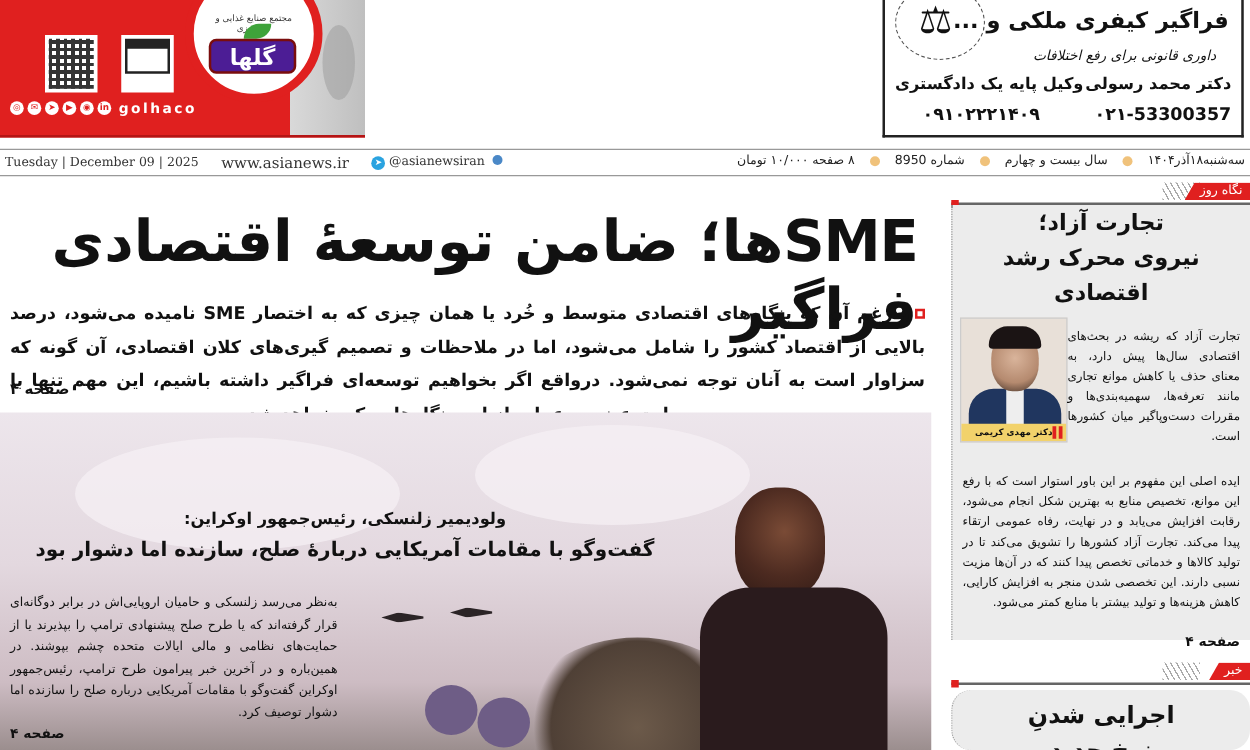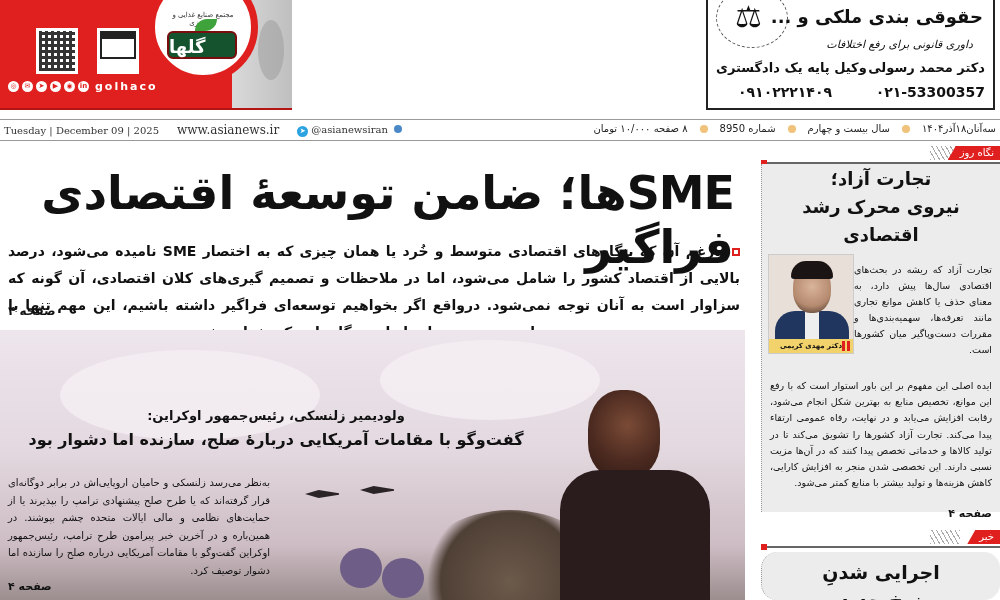--- a/index.html
+++ b/index.html
@@ -8,21 +8,21 @@
 
   
   .masthead { position: absolute; left: 0; top: 0; width: 1000px; height: 118px; }
 
   .ad-left { position: absolute; left: 0; top: 0; width: 292px; height: 110px; background: #e0201f; overflow: hidden; border-bottom: 2px solid #b51414; }
   .ad-left .gray-strip { position: absolute; right: 0; top: 0; width: 60px; height: 110px; background: linear-gradient(90deg,#d9d9d9,#bfbfbf); }
   .ad-left .gray-strip::after { content:""; position:absolute; right:8px; top:20px; width:26px; height:60px; border-radius:50%; background:#9a9a9a; opacity:.5; }
   .ad-left .circle { position: absolute; left: 148px; top: -28px; width: 110px; height: 110px; border-radius: 50%; background: #fff; border: 7px solid #e0201f; box-shadow: 0 0 0 2px #fff inset; }
   .ad-left .circle .tag { position:absolute; top:32px; left:10px; right:10px; text-align:center; font-size:7px; color:#333; }
   .ad-left .circle .leaf { position:absolute; top:40px; left:40px; width:22px; height:12px; background:#3ea33a; border-radius: 12px 0 12px 0; }
-  .ad-left .circle .brand { position:absolute; top:52px; left:12px; width:70px; height:28px; background:#14532d; border-radius:6px; color:#fff; font-weight:bold; font-size:18px; line-height:28px; border:2px solid #7a0d0d; }
+  .ad-left .circle .brand { position:absolute; top:52px; left:12px; width:70px; height:28px; background:#4c1d95; border-radius:6px; color:#fff; font-weight:bold; font-size:18px; text-align:center; line-height:28px; border:2px solid #7a0d0d; }
   .ad-left .qr { position:absolute; left:36px; top:28px; width:42px; height:46px; background:#fff; padding:3px; }
   .ad-left .unesco { position:absolute; left:97px; top:28px; width:42px; height:46px; background:#fff; padding:3px; }
   .qr-grid { width:100%; height:100%; background:
       repeating-linear-gradient(0deg, #111 0 3px, transparent 3px 6px),
       repeating-linear-gradient(90deg, #111 0 3px, #fff 3px 6px); opacity:.85; }
   .unesco-mark { width:100%; height:70%; border:2px solid #222; border-top:8px solid #222; }
   .ad-left .socials { position:absolute; left:8px; top:80px; display:flex; align-items:center; gap:3px; }
   .ad-left .socials .dot { width:11px; height:11px; border-radius:50%; background:#fff; color:#e0201f; font-size:7px; text-align:center; line-height:11px; font-weight:bold; }
   .ad-left .socials .handle { color:#fff; font-size:11px; letter-spacing:2px; margin-left:3px; font-weight:bold; }
 
@@ -122,41 +122,41 @@
       <span class="dot">▶</span>
       <span class="dot">◉</span>
       <span class="dot">in</span>
       <span class="handle">golhaco</span>
     </div>
   </div>
 
 
   <div class="ad-right">
     <div class="emblem"></div>
-    <div class="line1">حقوقی بندی ملکی و ...</div>
+    <div class="line1">فراگیر کیفری ملکی و ...</div>
     <div class="line2">داوری قانونی برای رفع اختلافات</div>
     <div class="line3">
       <span>دکتر محمد رسولی</span>
       <span>وکیل پایه یک دادگستری</span>
     </div>
     <div class="line4">
       <span>۰۲۱-53300357</span>
       <span>۰۹۱۰۲۲۲۱۴۰۹</span>
     </div>
   </div>
 </div>
 
 <div class="infobar">
   <div class="info-left">
     <span>Tuesday | December 09 | 2025</span>
     <span class="site">www.asianews.ir</span>
     <span><span class="tg">➤</span><span>@asianewsiran</span><span class="verify"></span></span>
   </div>
   <div class="info-right">
-    <span>سه‌آنان</span>
+    <span>سه‌شنبه</span>
     <span>۱۸</span>
     <span>آذر</span>
     <span>۱۴۰۴</span>
     <i class="bullet"></i>
     <span>سال بیست و چهارم</span>
     <i class="bullet"></i>
     <span>شماره 8950</span>
     <i class="bullet"></i>
     <span>۸ صفحه ۱۰/۰۰۰ تومان</span>
   </div>

